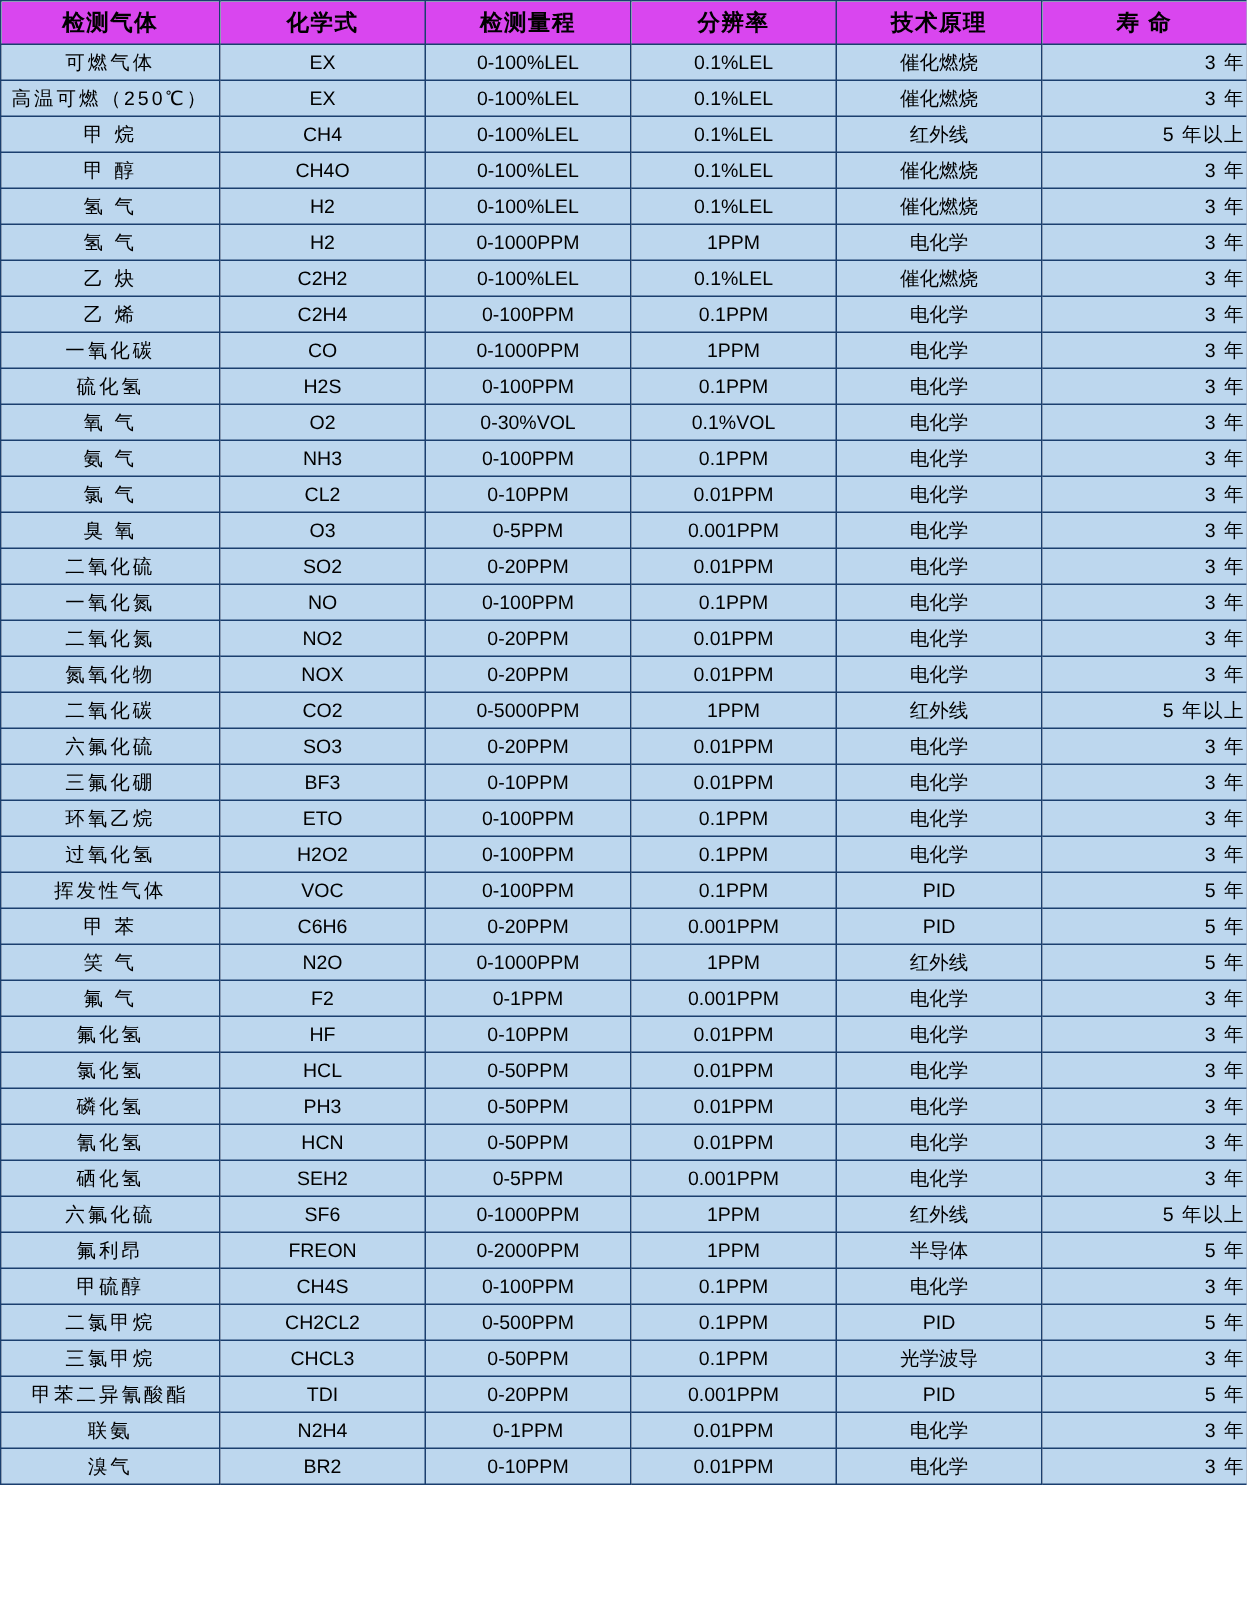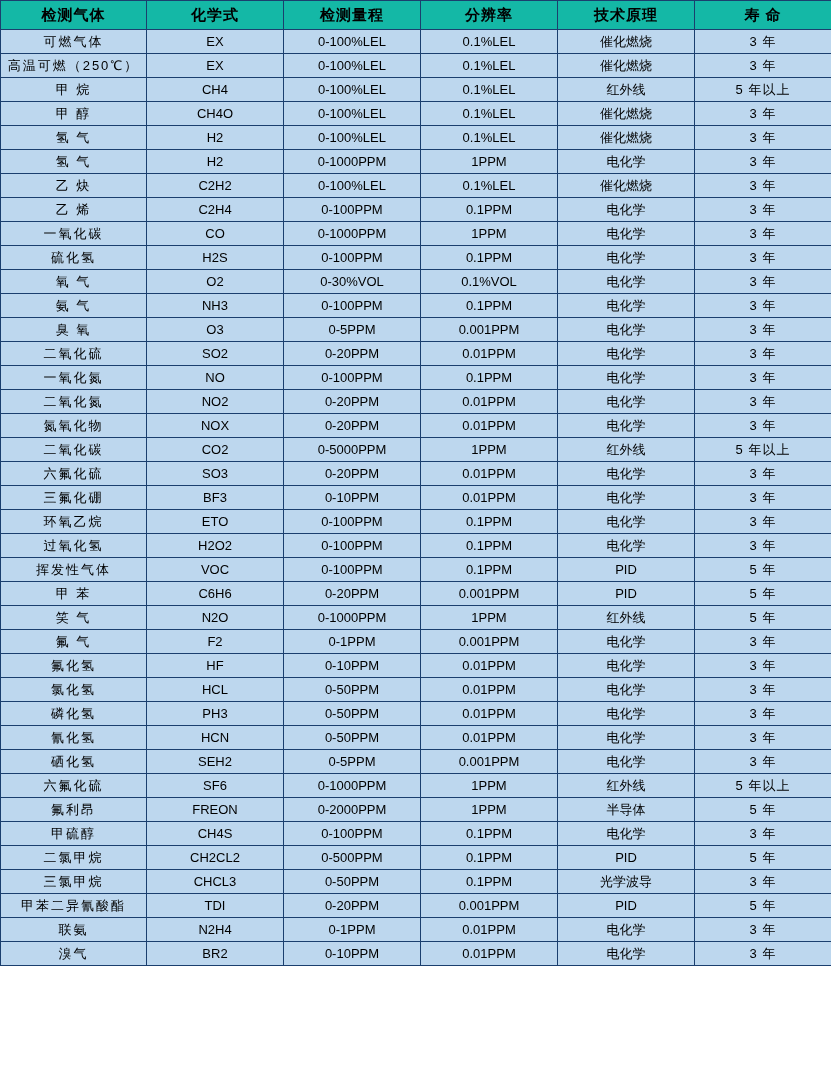--- a/index.html
+++ b/index.html
@@ -19,37 +19,38 @@
   table.gas-table th,
   table.gas-table td {
     border: 1px solid #1b3f6e;
     text-align: center;
     vertical-align: middle;
     color: #000000;
     white-space: nowrap;
     overflow: hidden;
   }
   table.gas-table thead th {
-    background: #14b8a6;
+    background: #d946ef;
     font-size: 15px;
     font-weight: bold;
     height: 26px;
     letter-spacing: 1px;
   }
   table.gas-table tbody td {
     background: #bdd7ee;
     font-size: 13px;
     height: 21px;
     line-height: 21px;
   }
   table.gas-table tbody td.name-cell {
     letter-spacing: 2px;
   }
   table.gas-table tbody td.life-cell {
     letter-spacing: 1px;
+    text-align: right;
   }
   col.c0 { width: 146px; }
   col.c1 { width: 137px; }
   col.c2 { width: 137px; }
   col.c3 { width: 137px; }
   col.c4 { width: 137px; }
   col.c5 { width: 137px; }
 </style>
 </head>
 <body>
@@ -164,20 +165,28 @@
       </tr>
       <tr>
         <td class="name-cell">氨 气</td>
         <td>NH3</td>
         <td>0-100PPM</td>
         <td>0.1PPM</td>
         <td>电化学</td>
         <td class="life-cell">3 年</td>
       </tr>
       <tr>
+        <td class="name-cell">氯 气</td>
+        <td>CL2</td>
+        <td>0-10PPM</td>
+        <td>0.01PPM</td>
+        <td>电化学</td>
+        <td class="life-cell">3 年</td>
+      </tr>
+      <tr>
         <td class="name-cell">臭 氧</td>
         <td>O3</td>
         <td>0-5PPM</td>
         <td>0.001PPM</td>
         <td>电化学</td>
         <td class="life-cell">3 年</td>
       </tr>
       <tr>
         <td class="name-cell">二氧化硫</td>
         <td>SO2</td>

